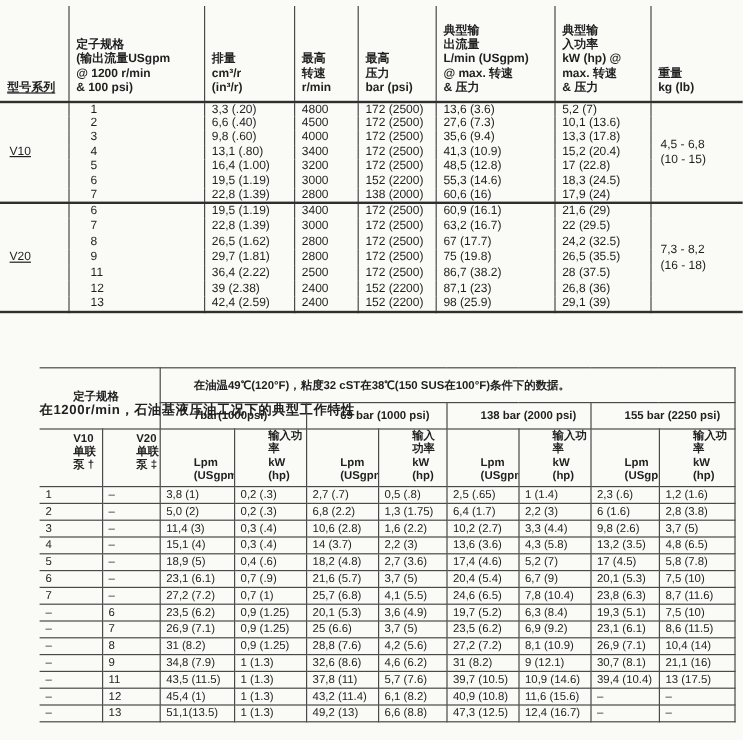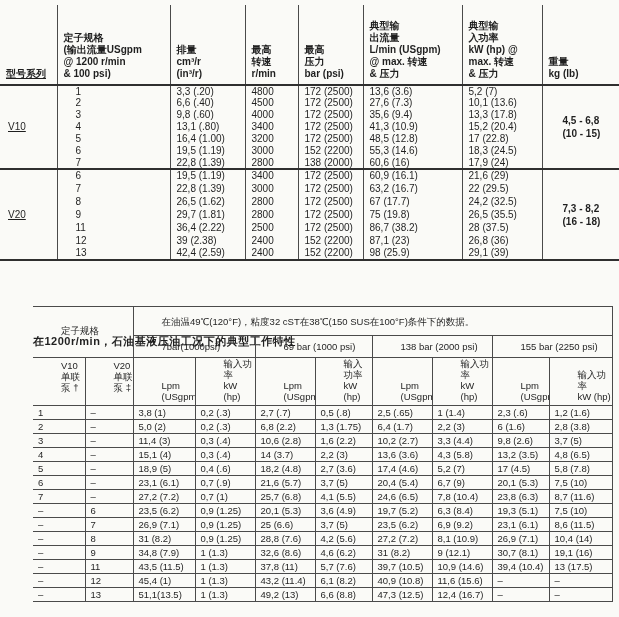--- a/index.html
+++ b/index.html
@@ -30,39 +30,39 @@
     line-height: 12px;
     padding-bottom: 4px;
   }
   #spec-table thead { border-bottom: 2px solid #2f2f2f; }
   #spec-table tbody { border-bottom: 2px solid #2f2f2f; }
   #spec-table tbody.g0 tr { height: 12px; }
   #spec-table tbody.g1 tr { height: 13px; }
   #spec-table tbody td { white-space: nowrap; line-height: 1; vertical-align: middle; }
   #spec-table td.model-cell { padding-left: 8px; vertical-align: middle; }
   #spec-table td.stator-cell { padding-left: 18px; }
-  #spec-table td.weight-cell { padding-left: 20px; white-space: pre-line; line-height: 13px; vertical-align: middle; font-weight: bold; }
+  #spec-table td.weight-cell { padding-left: 8px; white-space: pre-line; line-height: 13px; vertical-align: middle; }
 
   
   #perf-title {
     position: absolute; left: 33px; top: 290px;
     font-size: 11px; font-weight: bold; letter-spacing: 0.5px; margin-top: 44px;
   }
 
   
   #perf-table { position: absolute; left: 33px; top: 306px; width: 579px; }
   #perf-table th, #perf-table td {
     border: 1px solid #4a4a4a;
     font-size: 9.5px;
     text-align: left;
     padding-left: 5px;
     overflow: hidden;
   }
   #perf-table .first-col { border-left: none; }
-  #perf-table thead th { font-weight: normal; white-space: pre-line; line-height: 11px; padding-left: 28px; }
+  #perf-table thead th { font-weight: bold; white-space: pre-line; line-height: 11px; padding-left: 28px; }
   #perf-table tr.cond-row { height: 29px; }
   #perf-table tr.cond-row th { vertical-align: middle; }
   #perf-table th.stator-label-cell { vertical-align: bottom; padding-bottom: 4px; }
   #perf-table tr.group-row { height: 22px; }
   #perf-table tr.group-row th { vertical-align: middle; }
   #perf-table tr.sub-row { height: 38px; }
   #perf-table tr.sub-row th.pump-col { vertical-align: top; padding-top: 2px; }
   #perf-table tr.sub-row th.measure-col { vertical-align: bottom; padding-bottom: 3px; }
   #perf-table tbody tr { height: 14px; }
   #perf-table tbody td { white-space: nowrap; line-height: 1; vertical-align: middle; }
@@ -408,21 +408,21 @@
       <tr>
         <td class="first-col">–</td>
         <td>9</td>
         <td>34,8 (7.9)</td>
         <td>1 (1.3)</td>
         <td>32,6 (8.6)</td>
         <td>4,6 (6.2)</td>
         <td>31 (8.2)</td>
         <td>9 (12.1)</td>
         <td>30,7 (8.1)</td>
-        <td>19,1 (16)</td>
+        <td>21,1 (16)</td>
       </tr>
       <tr>
         <td class="first-col">–</td>
         <td>11</td>
         <td>43,5 (11.5)</td>
         <td>1 (1.3)</td>
         <td>37,8 (11)</td>
         <td>5,7 (7.6)</td>
         <td>39,7 (10.5)</td>
         <td>10,9 (14.6)</td>

